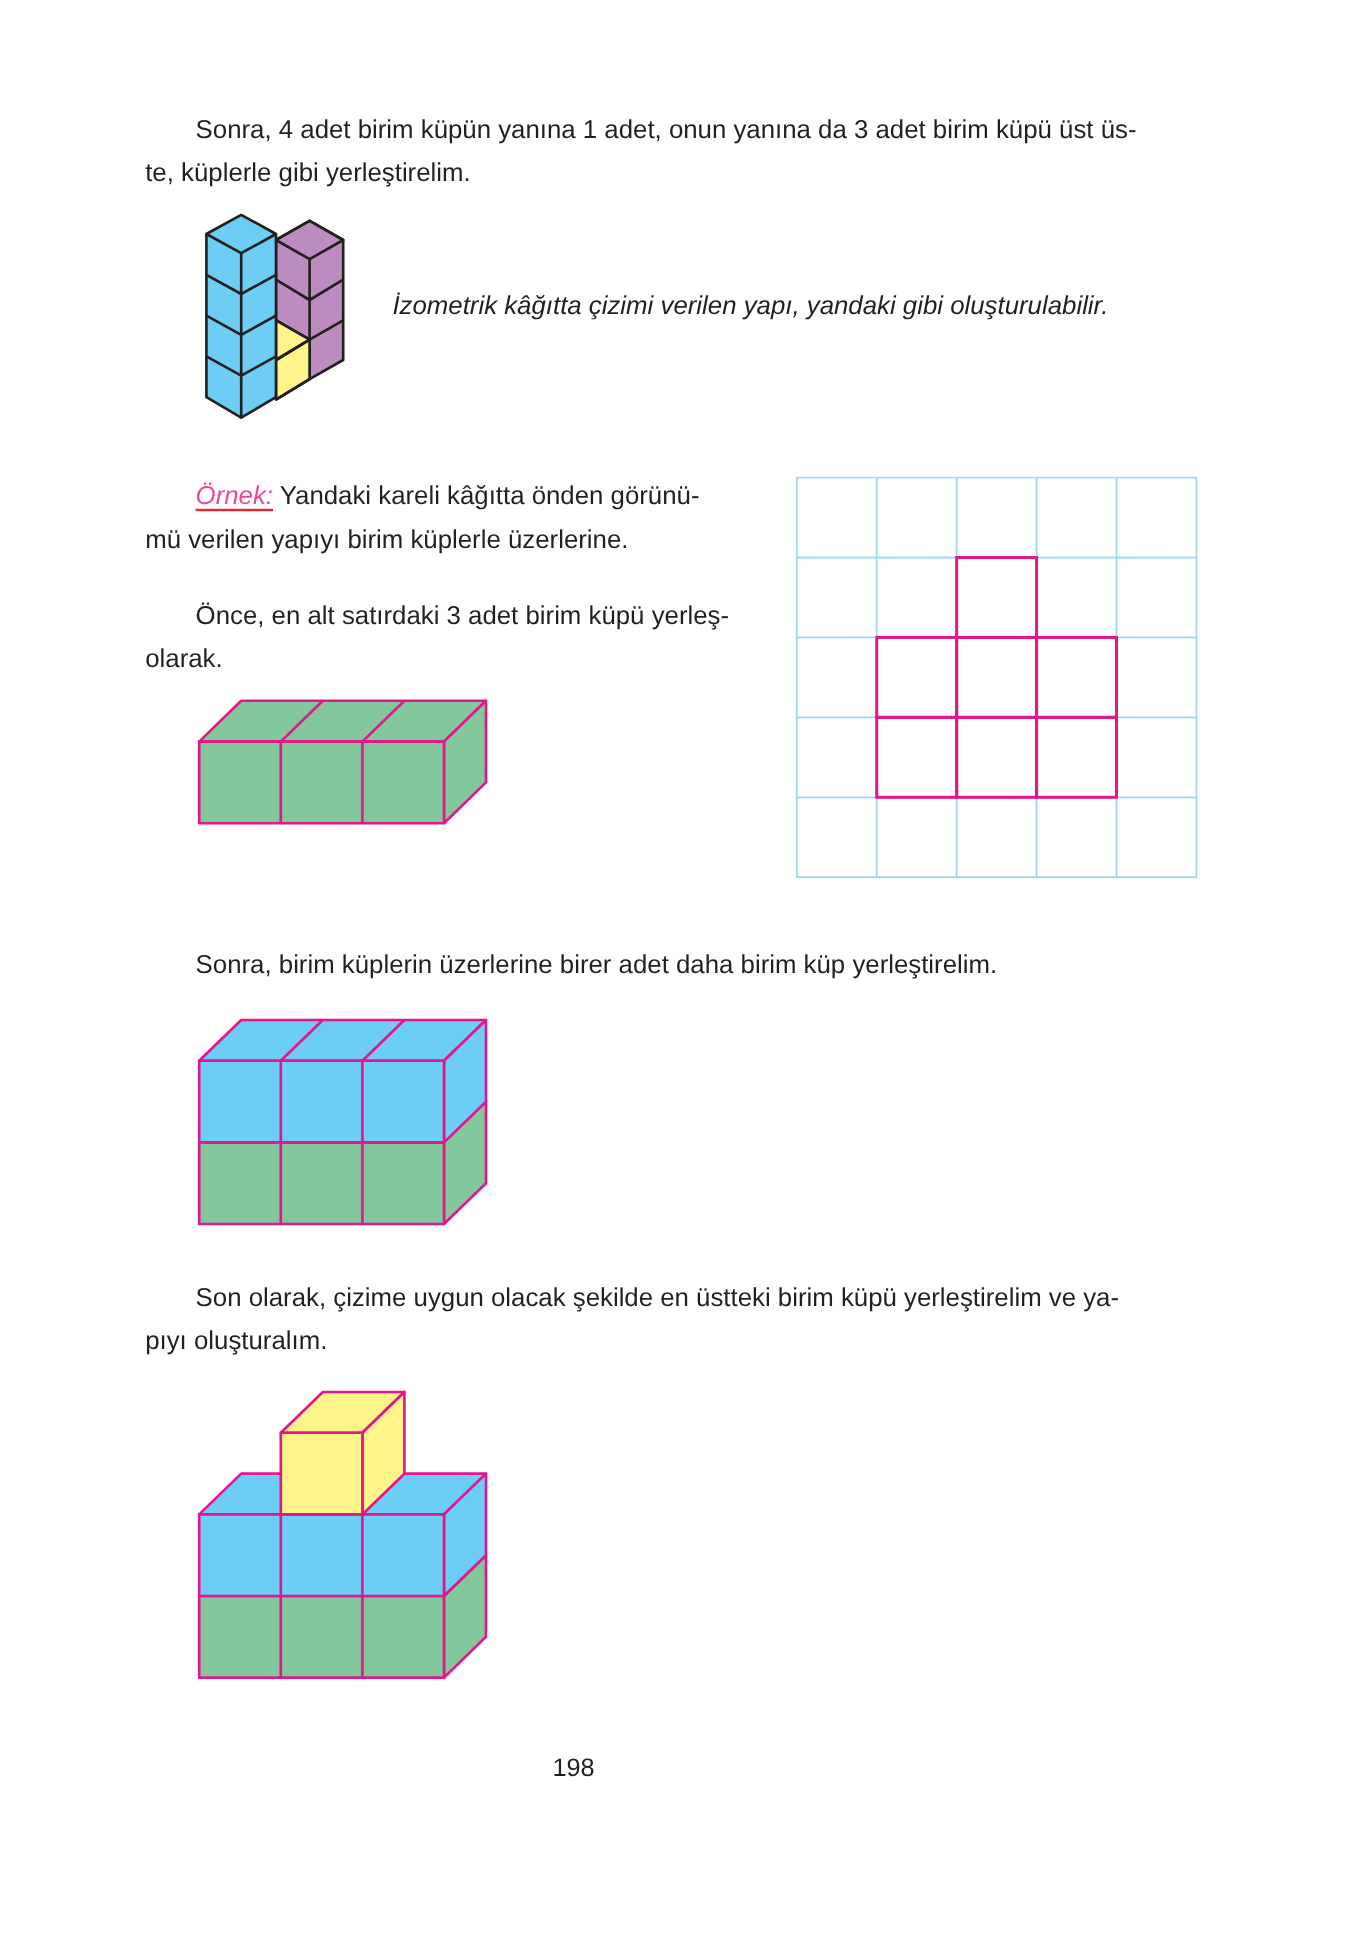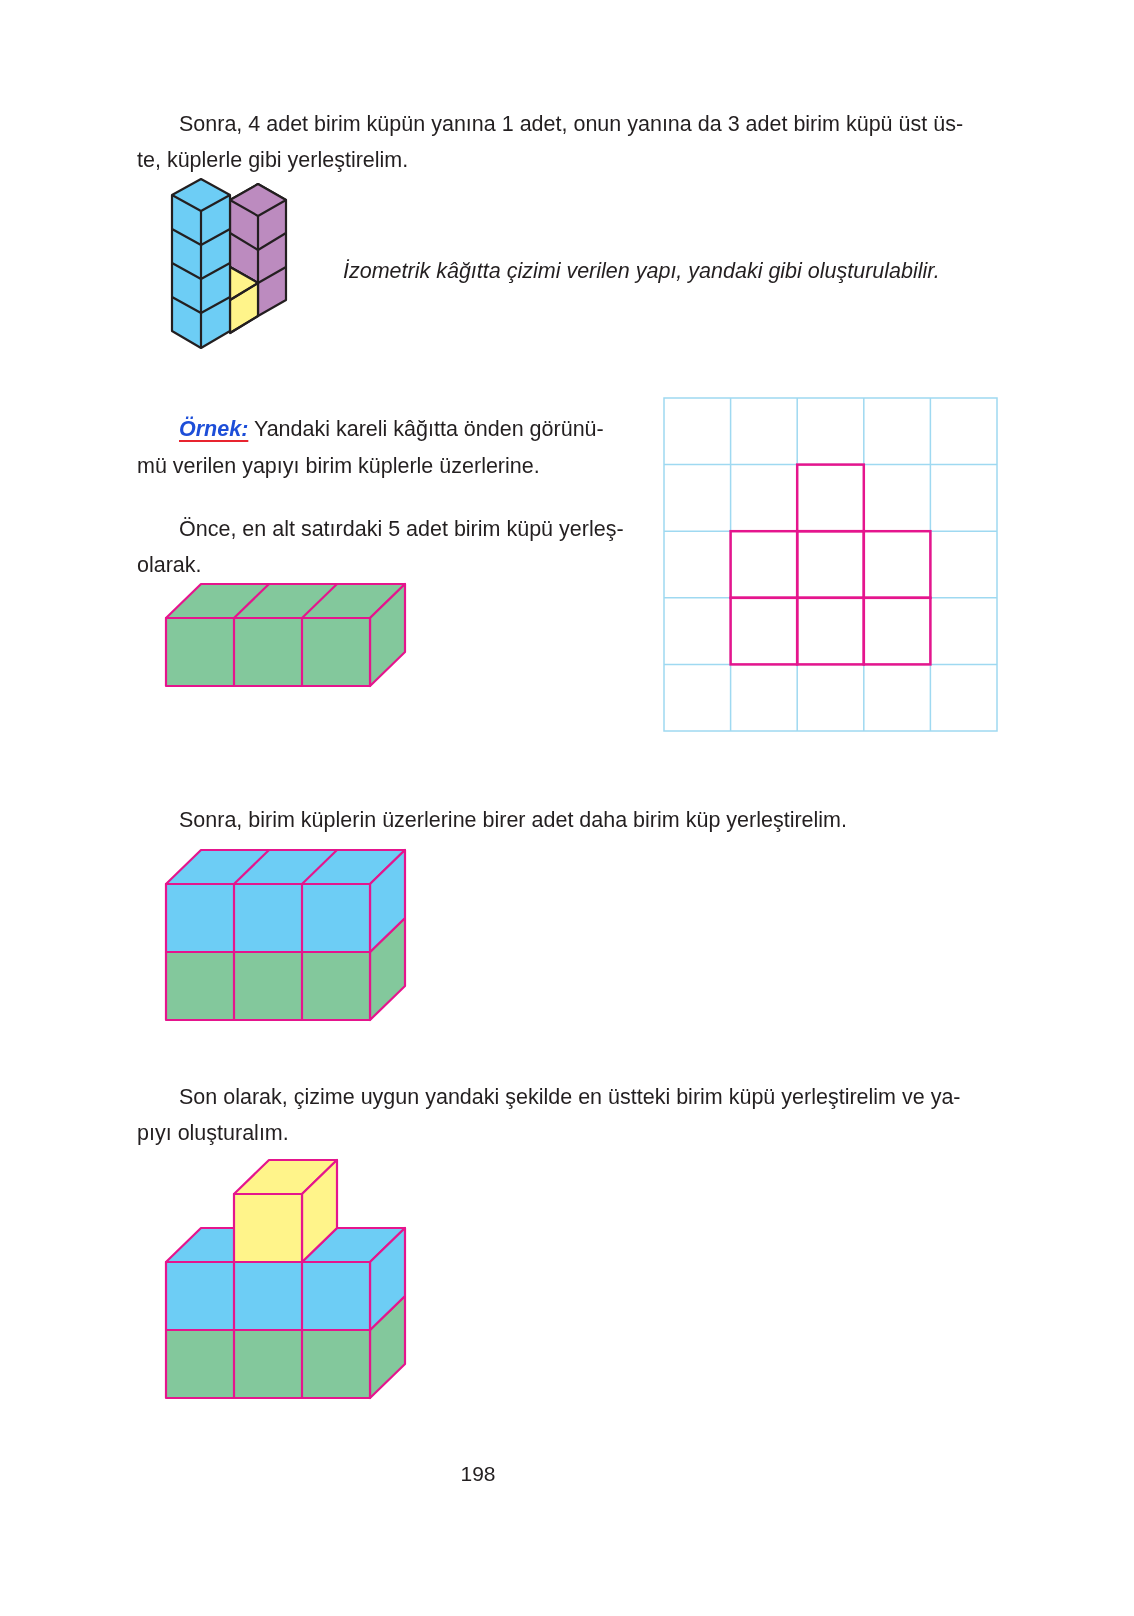--- a/index.html
+++ b/index.html
@@ -1,19 +1,19 @@
 <!DOCTYPE html>
 <html><head>
 <meta charset="utf-8">
 <style>
   html,body{margin:0;padding:0;background:#fff;}
   body{width:1134px;height:1616px;position:relative;overflow:hidden;font-family:"Liberation Sans",sans-serif;color:#231f20;}
-  .p{position:absolute;font-size:21.5px;line-height:36px;margin:16px;}
+  .p{position:absolute;font-size:21.5px;line-height:36px;margin:0;}
   .fig{position:absolute;}
-  .ornek{color:#1d4ed8;font-weight:bold;font-style:italic;text-decoration:underline;text-decoration-color:#e8242f;text-underline-offset:4px;}
+  .ornek{color:#ec4899;font-weight:normal;font-style:italic;text-decoration:underline;text-decoration-color:#e8242f;text-underline-offset:4px;}
   .pnum{position:absolute;left:0;width:956px;text-align:center;top:1462px;font-size:21px;}
 </style>
 </head>
 <body>
 
 <p class="p" style="left:163px;top:90px;">Sonra, 4 adet birim küpün yanına 1 adet, onun yanına da 3 adet birim küpü üst üs-</p>
 <p class="p" style="left:121px;top:126px;">te, küplerle gibi yerleştirelim.</p>
 
 <svg class="fig" style="left:160px;top:178px;" width="135" height="175" viewBox="0 0 135 175">
   <g stroke="#231f20" stroke-width="2.2" stroke-linejoin="round">
@@ -36,21 +36,21 @@
     <line x1="70" y1="122" x2="98" y2="105"></line>
     <line x1="70" y1="155" x2="98" y2="138"></line>
   </g>
 </svg>
 
 <p class="p" style="left:327px;top:237px;font-style:italic;">İzometrik kâğıtta çizimi verilen yapı, yandaki gibi oluşturulabilir.</p>
 
 <p class="p" style="left:163px;top:395px;"><span class="ornek">Örnek:</span><span> Yandaki kareli kâğıtta önden görünü-</span></p>
 <p class="p" style="left:121px;top:432px;">mü verilen yapıyı birim küplerle üzerlerine.</p>
 
-<p class="p" style="left:163px;top:495px;">Önce, en alt satırdaki 5 adet birim küpü yerleş-</p>
+<p class="p" style="left:163px;top:495px;">Önce, en alt satırdaki 3 adet birim küpü yerleş-</p>
 <p class="p" style="left:121px;top:531px;">olarak.</p>
 
 <svg class="fig" style="left:663px;top:397px;" width="336" height="336" viewBox="0 0 336 336">
   <g stroke="#9fd9f1" stroke-width="1.5" fill="none">
     <rect x="1" y="1" width="333" height="333"></rect>
     <line x1="67.6" y1="1" x2="67.6" y2="334"></line>
       <line x1="134.2" y1="1" x2="134.2" y2="334"></line>
     <line x1="200.8" y1="1" x2="200.8" y2="334"></line>
       <line x1="267.4" y1="1" x2="267.4" y2="334"></line>
     <line x1="1" y1="67.6" x2="334" y2="67.6"></line>
@@ -92,21 +92,21 @@
     <rect x="6" y="38" width="204" height="68" fill="#6dcdf5"></rect>
     <g fill="none">
       <line x1="74" y1="38" x2="74" y2="174"></line>
         <line x1="142" y1="38" x2="142" y2="174"></line>
       <line x1="74" y1="38" x2="109" y2="4"></line>
         <line x1="142" y1="38" x2="177" y2="4"></line>
     </g>
   </g>
 </svg>
 
-<p class="p" style="left:163px;top:1063px;">Son olarak, çizime uygun yandaki şekilde en üstteki birim küpü yerleştirelim ve ya-</p>
+<p class="p" style="left:163px;top:1063px;">Son olarak, çizime uygun olacak şekilde en üstteki birim küpü yerleştirelim ve ya-</p>
 <p class="p" style="left:121px;top:1099px;">pıyı oluşturalım.</p>
 
 <svg class="fig" style="left:160px;top:1156px;" width="250" height="248" viewBox="0 0 250 248">
   <g stroke="#e5158d" stroke-width="2.2" stroke-linejoin="round">
     <polygon points="210,174 245,140 245,208 210,242" fill="#83c89c"></polygon>
     <rect x="6" y="174" width="204" height="68" fill="#83c89c"></rect>
     <polygon points="6,106 41,72 245,72 210,106" fill="#6dcdf5"></polygon>
     <polygon points="210,106 245,72 245,140 210,174" fill="#6dcdf5"></polygon>
     <rect x="6" y="106" width="204" height="68" fill="#6dcdf5"></rect>
     <g fill="none">

